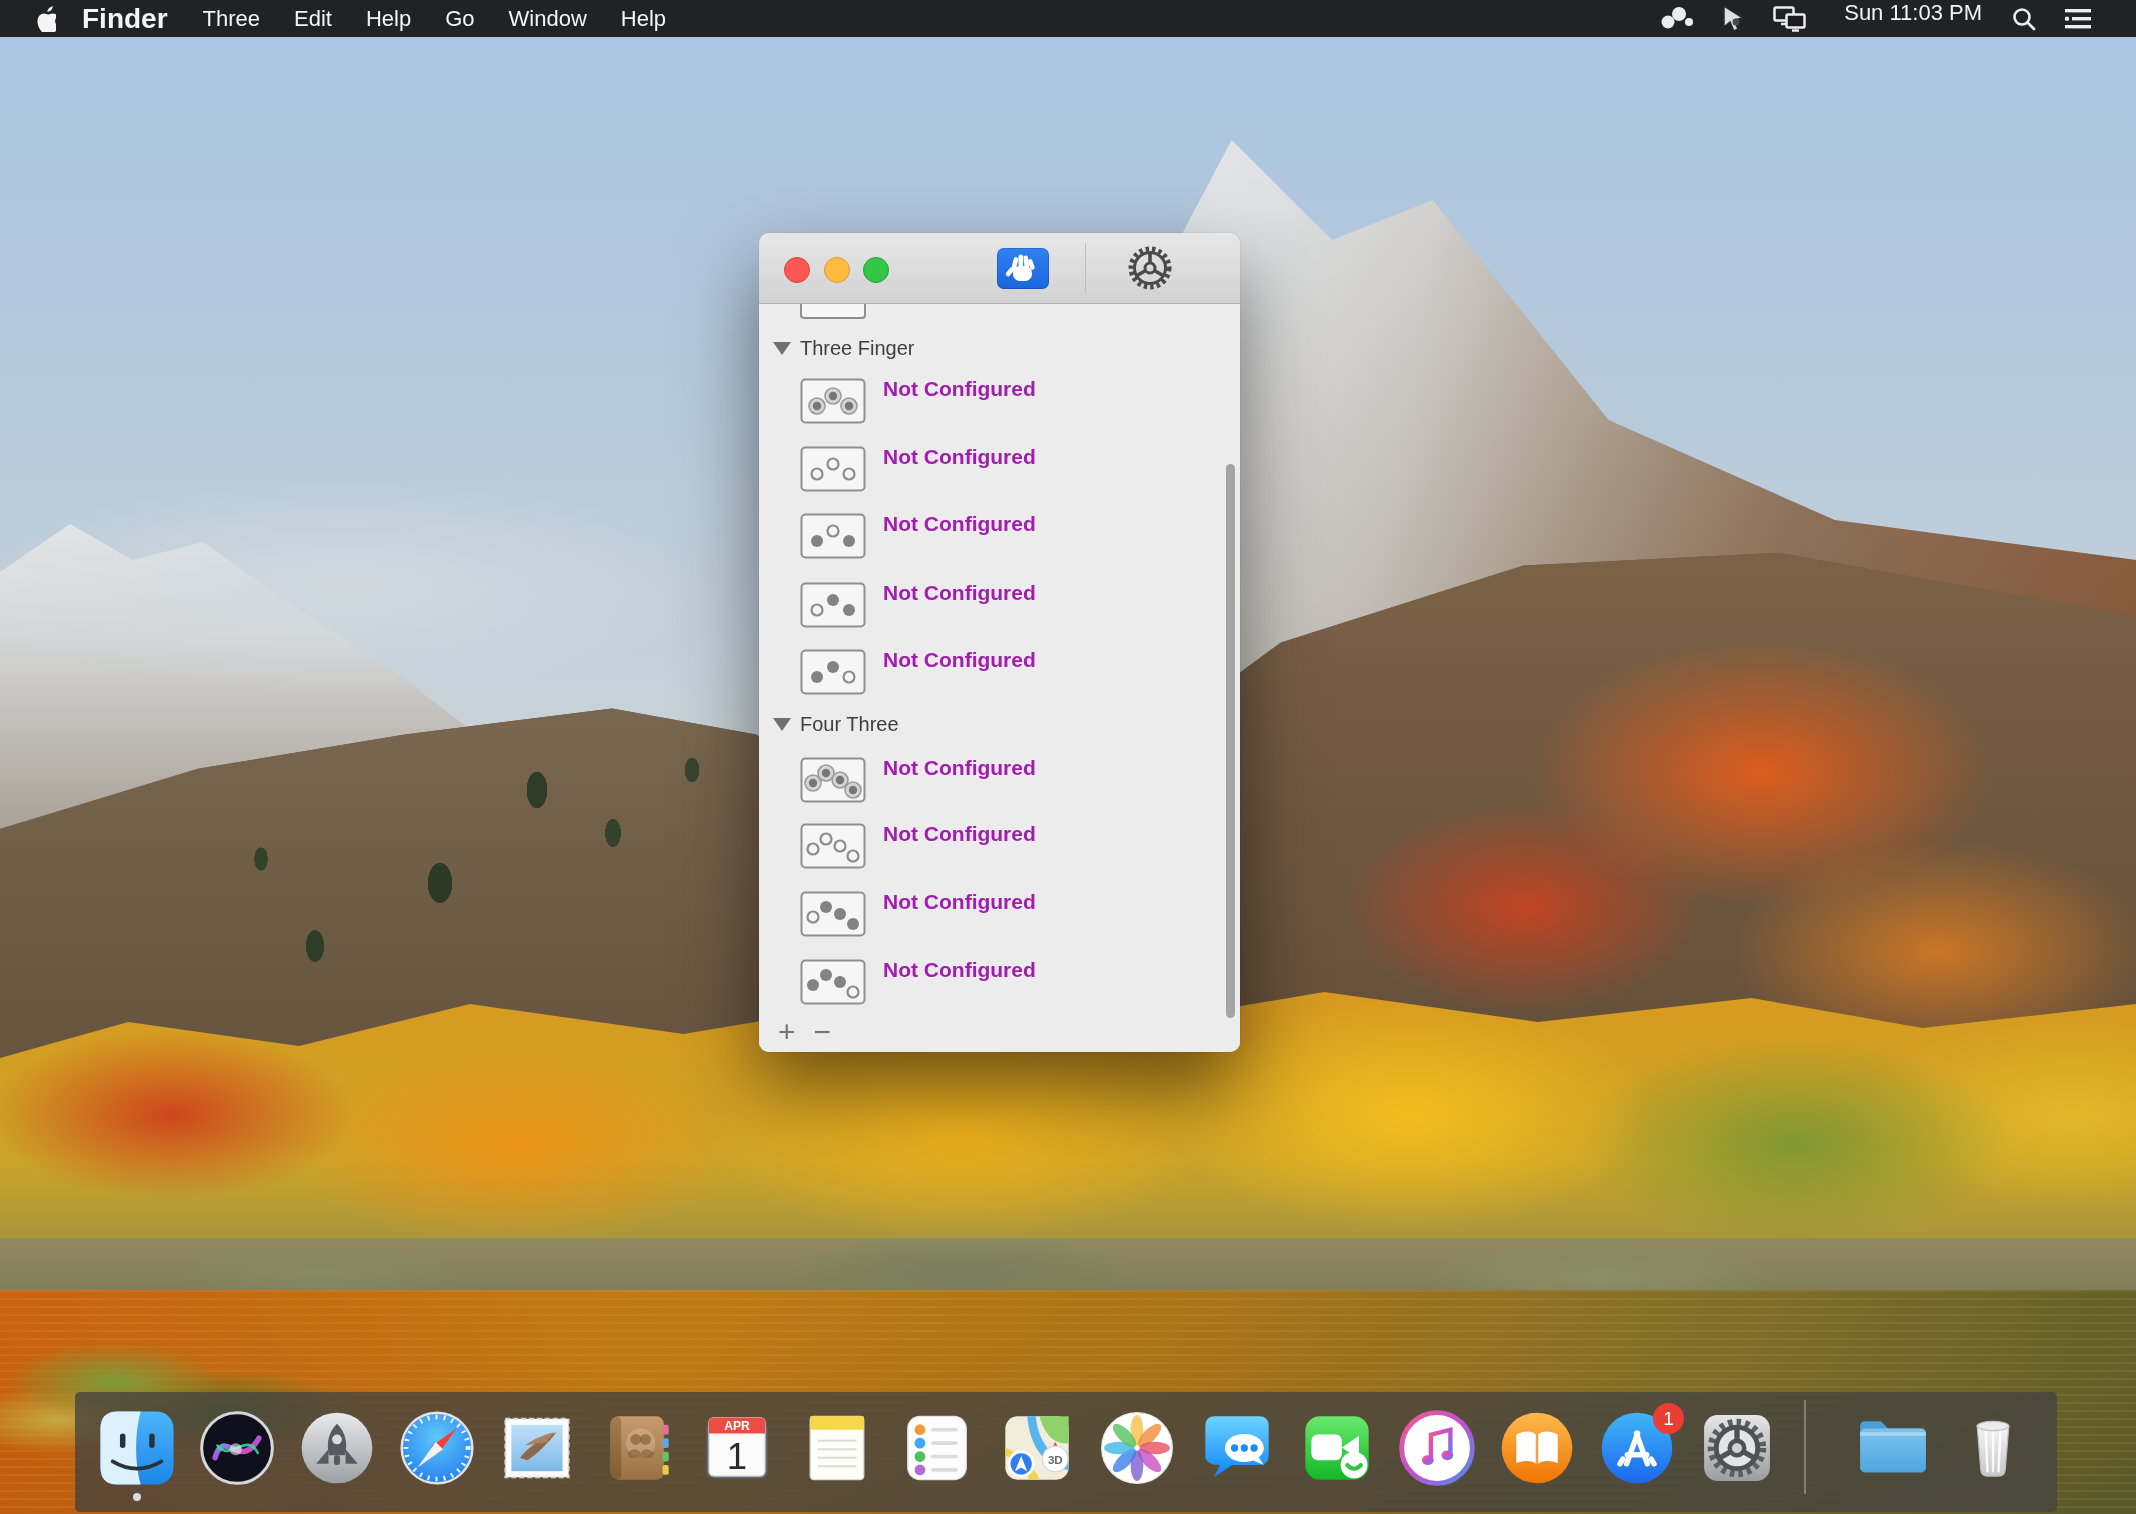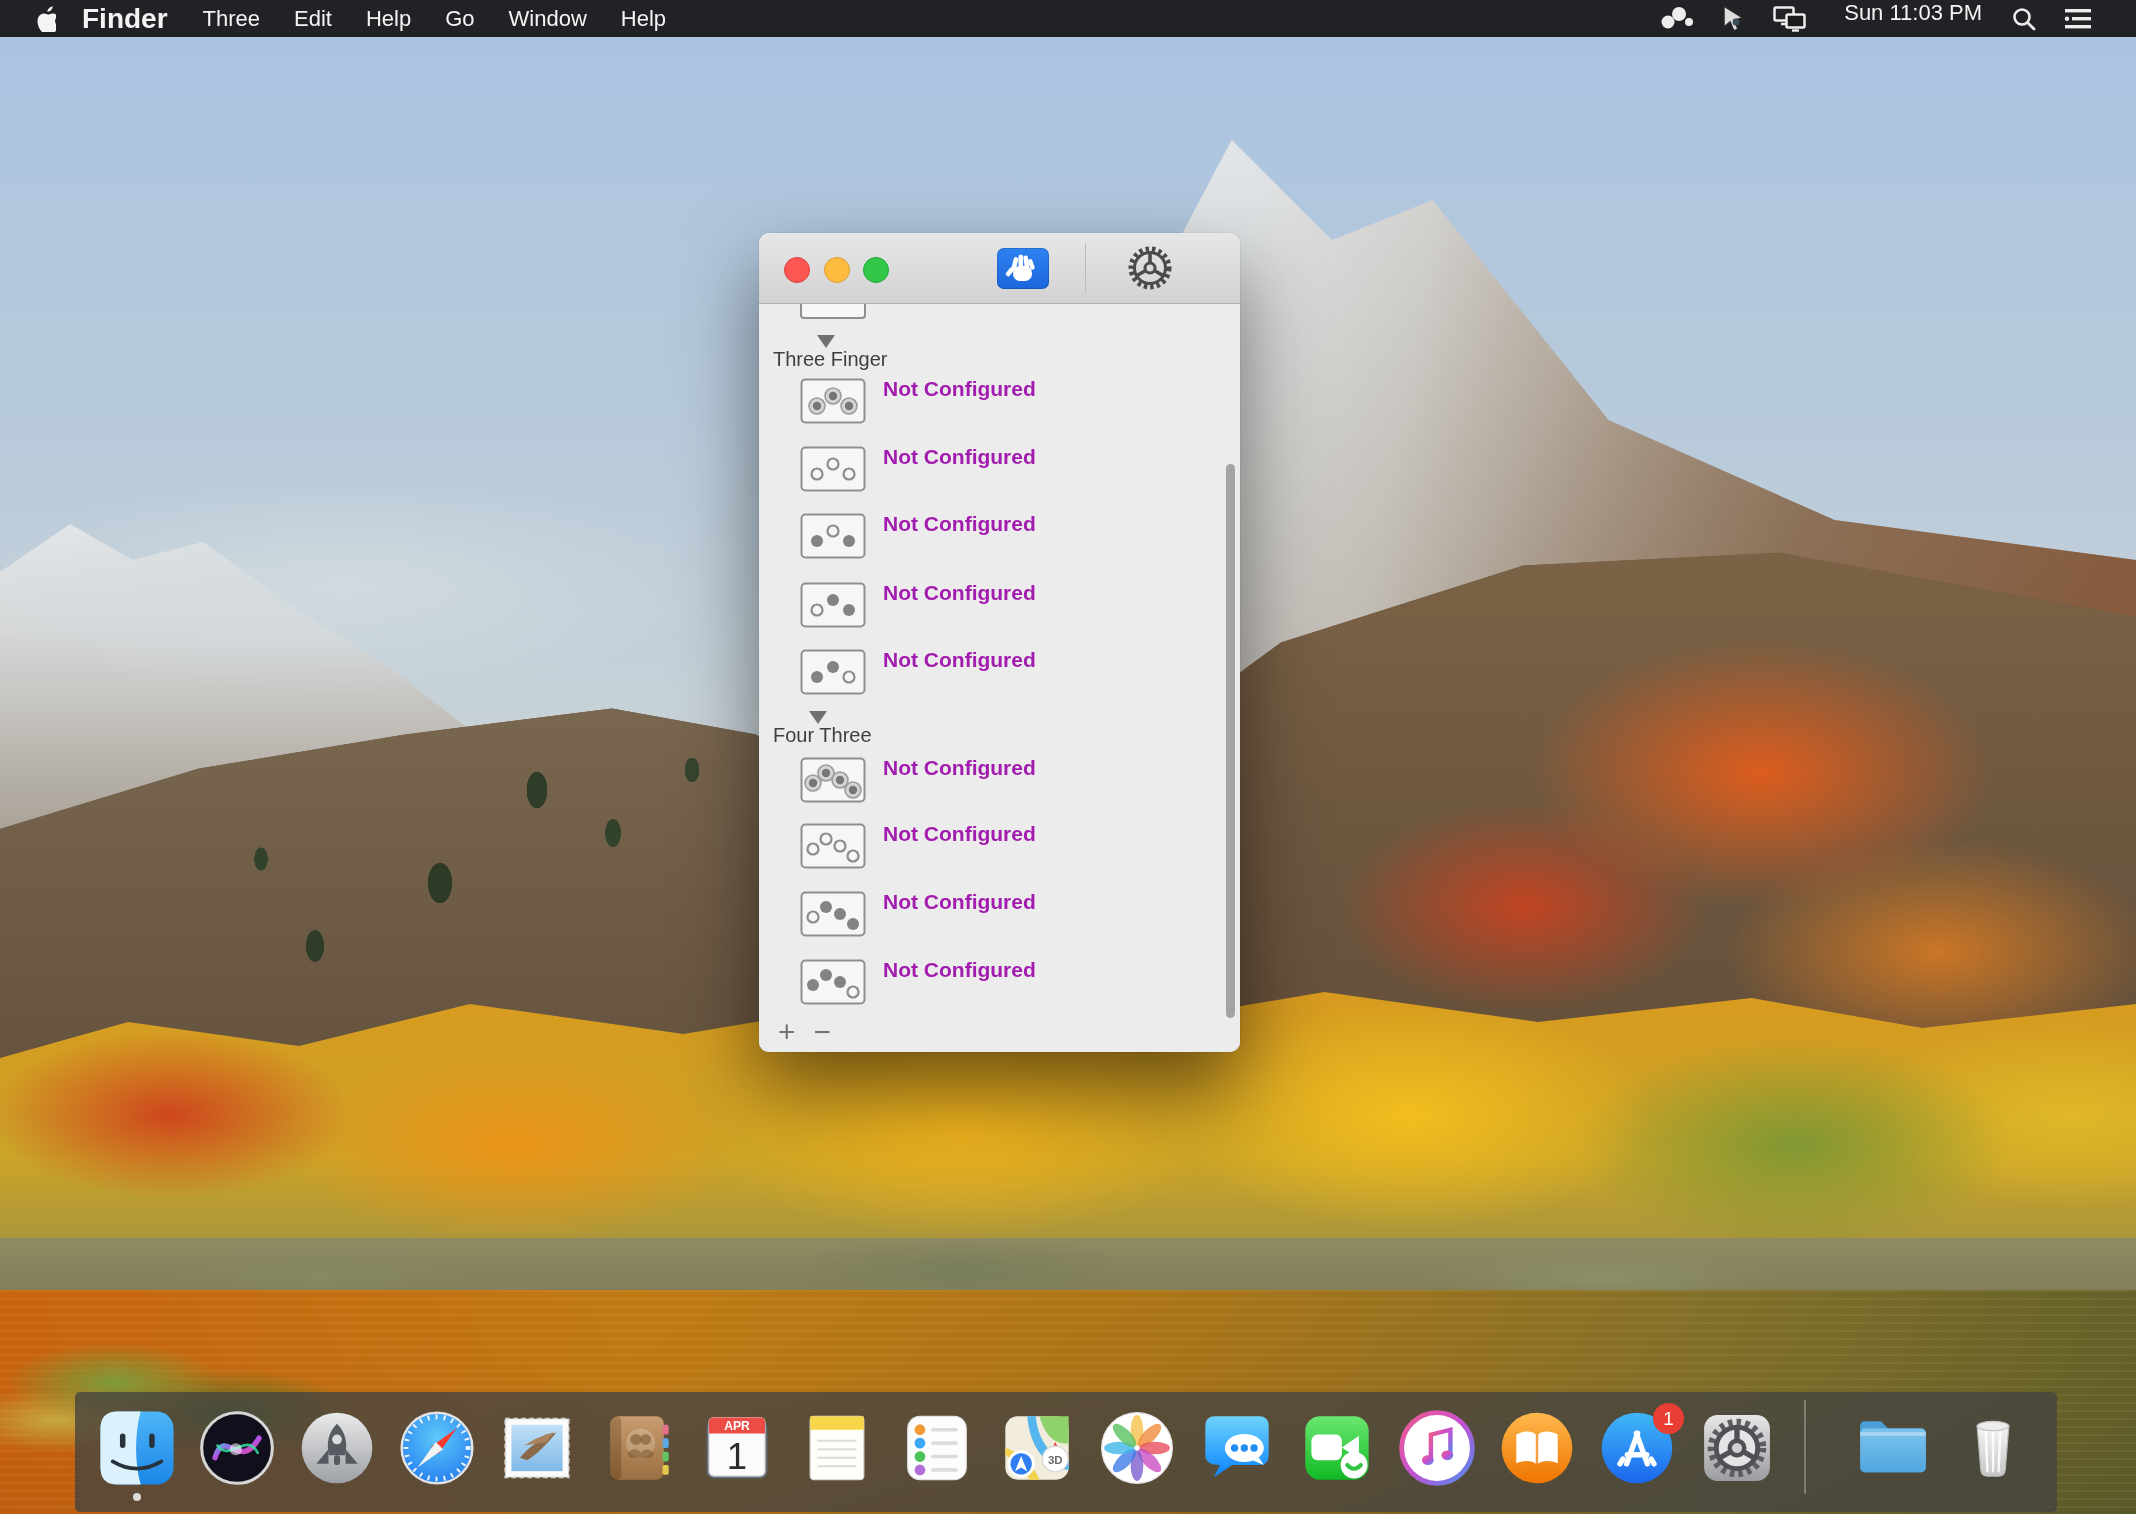--- a/index.html
+++ b/index.html
@@ -95,21 +95,21 @@
   .tl.green{left:104px;background:#33c748;border:1px solid #1da634;}
   .tb-btn{position:absolute;display:flex;align-items:center;justify-content:center;}
   .tb-trackpad{left:238px;top:15px;width:52px;height:41px;border-radius:7px;
     background:linear-gradient(180deg,#2e82f0,#1b66dd);box-shadow:inset 0 0 0 1px rgba(0,0,0,.15);}
   .tb-sep{position:absolute;left:326px;top:10px;width:1px;height:50px;background:#bcbcbc;}
   .tb-gear{left:366px;top:12px;width:50px;height:46px;}
   #content{position:absolute;left:0;top:71px;width:481px;height:748px;overflow:hidden;
     background:#ececec;border-radius:0 0 10px 10px;}
   #partial-box{position:absolute;left:41px;top:0;width:62px;height:13px;background:#f6f6f6;
     border:2px solid #8f8f8f;border-top:none;border-radius:0 0 4px 4px;}
-  .sec-header{position:absolute;left:14px;display:flex;align-items:center;height:26px;flex-direction:column;}
+  .sec-header{position:absolute;left:14px;display:flex;align-items:center;height:26px;}
   .disclosure{width:0;height:0;border-left:9px solid transparent;border-right:9px solid transparent;
     border-top:13px solid #707070;margin-right:9px;}
   .sec-title{font-size:20px;color:#3e3e3e;}
   .g-row{position:absolute;left:41px;width:410px;height:48px;}
   .g-box{position:absolute;left:0;top:0;}
   .g-label{position:absolute;left:83px;top:-1px;font-size:21px;font-weight:bold;color:#a21caf;}
   #scrollbar{position:absolute;right:5px;top:160px;width:9px;height:554px;border-radius:5px;
     background:rgba(140,140,140,.75);}
   #win-footer{position:absolute;left:10px;bottom:0px;height:40px;display:flex;align-items:center;}
   .wf-btn{font-size:30px;color:#757575;line-height:30px;padding:0 9px;font-weight:400;}

